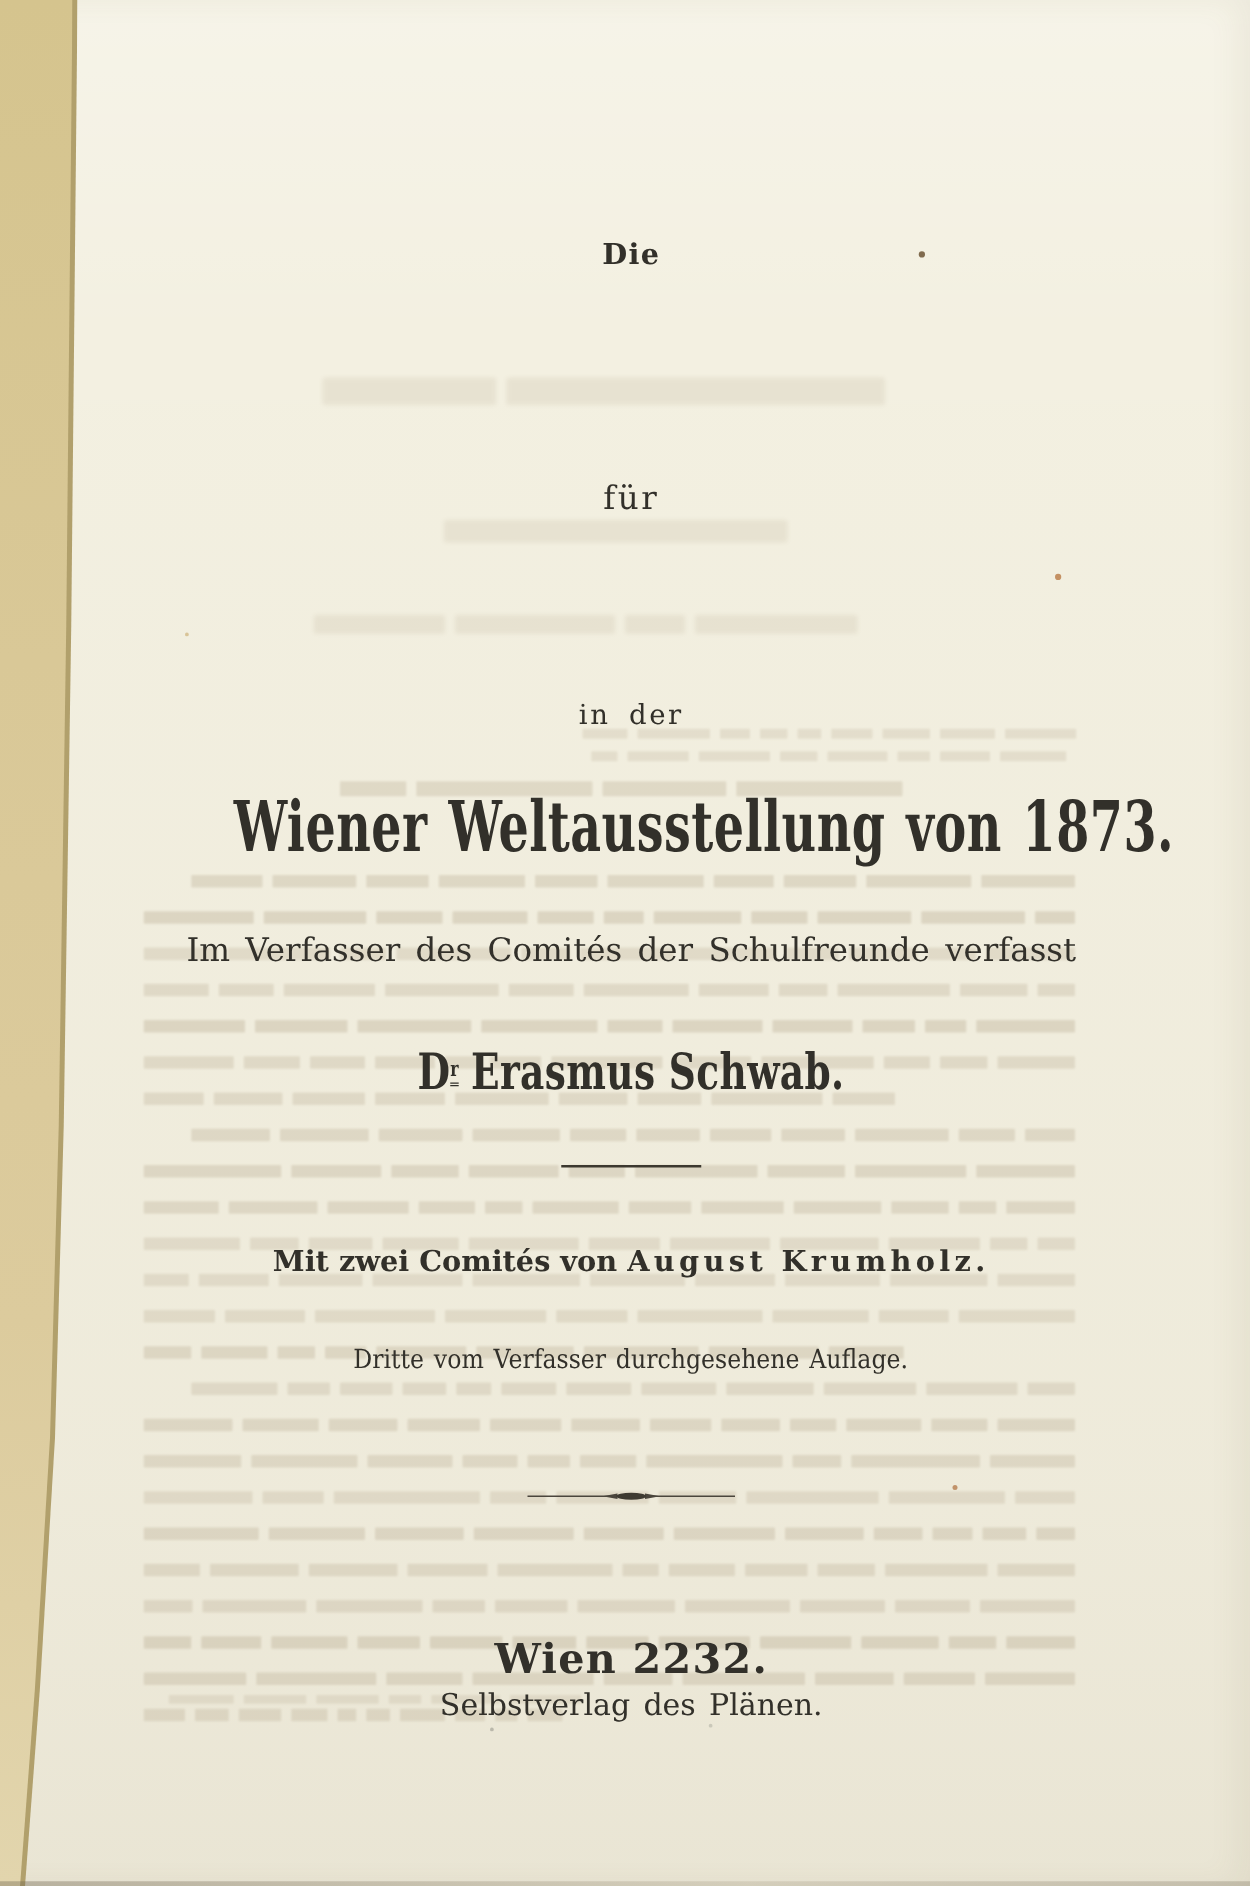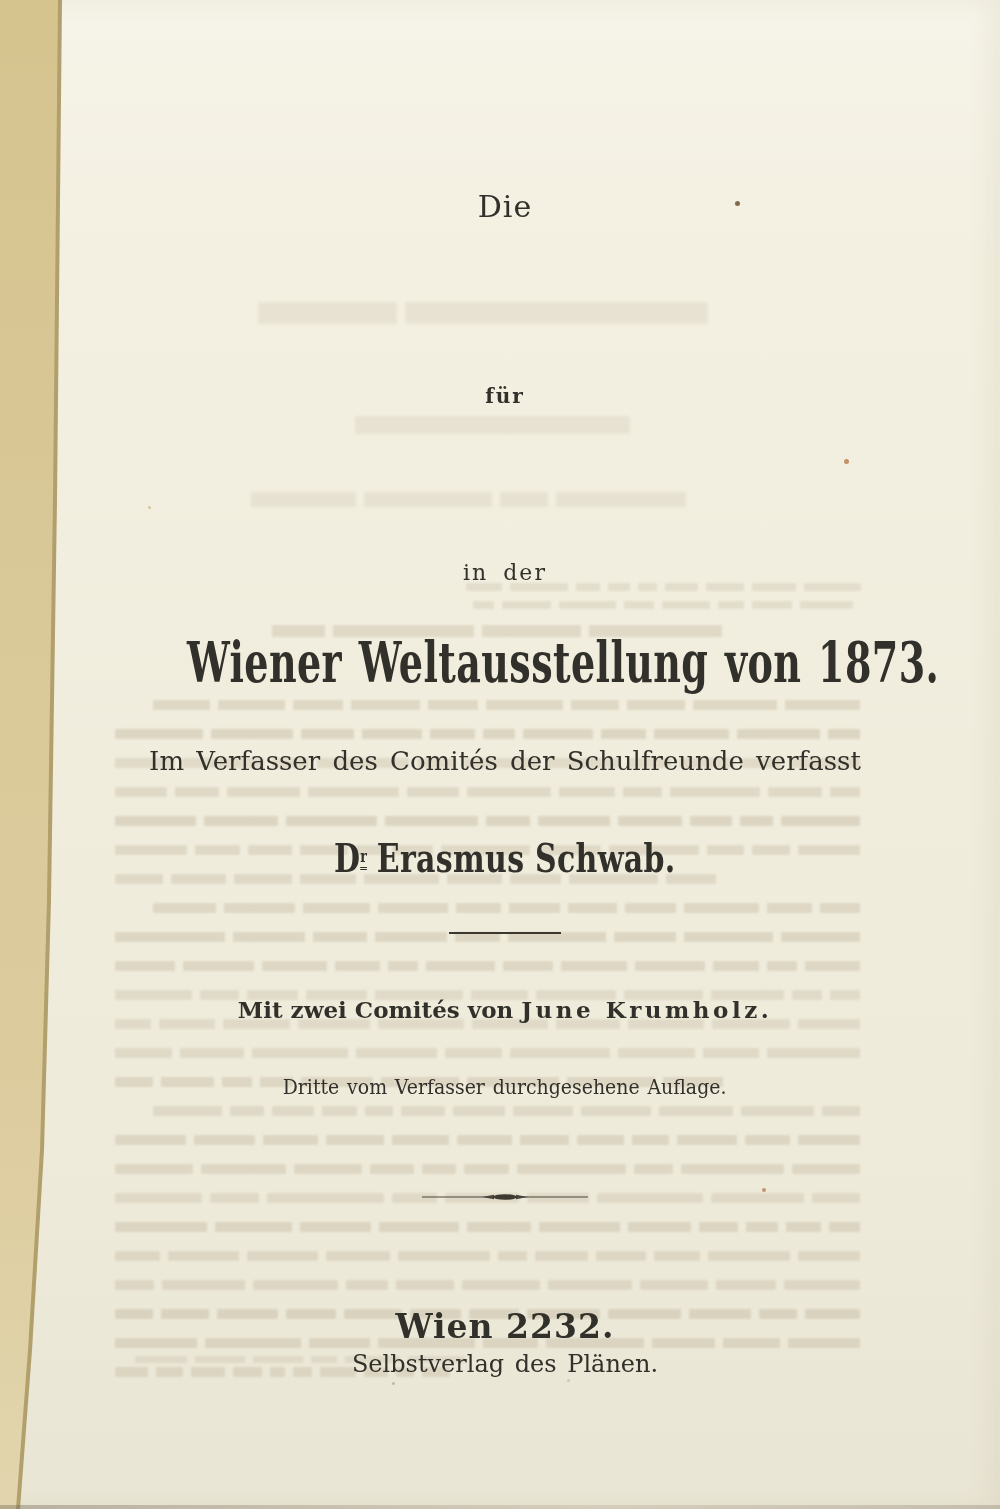--- a/index.html
+++ b/index.html
@@ -52,25 +52,25 @@
     border-radius:1px;
   }
   .bleed-line.big{filter:blur(1.5px);}
   .bleed-line.big span{border-radius:2px;}
   .speck{position:absolute;border-radius:50%;}
   
   .content{position:absolute;top:0;left:10px;width:990px;height:100%;color:var(--ink);}
   .line{position:absolute;left:0;right:0;text-align:center;line-height:1;white-space:nowrap;}
   .cx{display:inline-block;white-space:nowrap;transform:scaleX(var(--sx,1));transform-origin:50% 50%;}
 
-  .half-title{top:192px;font-size:30px;letter-spacing:1px;}
+  .half-title{top:192px;font-size:23px;letter-spacing:1px;font-weight:bold;}
   .main-title{top:262px;font-size:74px;font-weight:700;margin:0;
     font-family:"Liberation Sans", sans-serif;}
   .main-title .cx{--sx:0.66;word-spacing:0.38em;letter-spacing:0.01em;}
-  .for-word{top:386px;font-size:20px;letter-spacing:2px;font-weight:bold;}
+  .for-word{top:386px;font-size:26px;letter-spacing:2px;}
   .audience{top:446px;font-size:62px;font-weight:700;margin:0;}
   .audience .cx{--sx:0.62;letter-spacing:0.02em;}
   .in-der{top:562px;font-size:22px;letter-spacing:2px;word-spacing:6px;}
   .exhibition{top:634px;font-size:56px;font-weight:700;margin:0;}
   .exhibition .cx{--sx:0.68;letter-spacing:0.01em;word-spacing:0.08em;}
   .commission{top:748px;font-size:26px;word-spacing:4px;}
   .von-word{top:802px;font-size:20px;letter-spacing:1px;}
   .author{top:838px;font-size:40px;font-weight:700;}
   .author .cx{--sx:0.75;letter-spacing:0.01em;}
   .author sup{
@@ -465,21 +465,21 @@
 
     <h2 class="line exhibition"><span class="cx">Wiener Weltausstellung von 1873.</span></h2>
 
     <div class="line commission">Im Verfasser des Comités der Schulfreunde verfasst</div>
 
 
     <div class="line author"><span class="cx"><span>D</span><sup>r</sup><span class="author-name">Erasmus Schwab.</span></span></div>
 
     <div class="author-rule"></div>
 
-    <div class="line plans"><span>Mit zwei Comités von </span><span class="plans-name">June Krumholz.</span></div>
+    <div class="line plans"><span>Mit zwei Comités von </span><span class="plans-name">August Krumholz.</span></div>
 
     <div class="line edition"><span class="cx">Dritte vom Verfasser durchgesehene Auflage.</span></div>
 
     <div class="line ornament">
       <svg width="170" height="12" viewBox="0 0 170 12">
         <line x1="2" y1="6" x2="168" y2="6" stroke="#4a453c" stroke-width="1.2"></line>
         <polygon points="62,6 74,3.8 74,8.2" fill="#4a453c"></polygon>
         <polygon points="108,6 96,3.8 96,8.2" fill="#4a453c"></polygon>
         <ellipse cx="85" cy="6" rx="12" ry="2.8" fill="#3e3a31"></ellipse>
       </svg>

